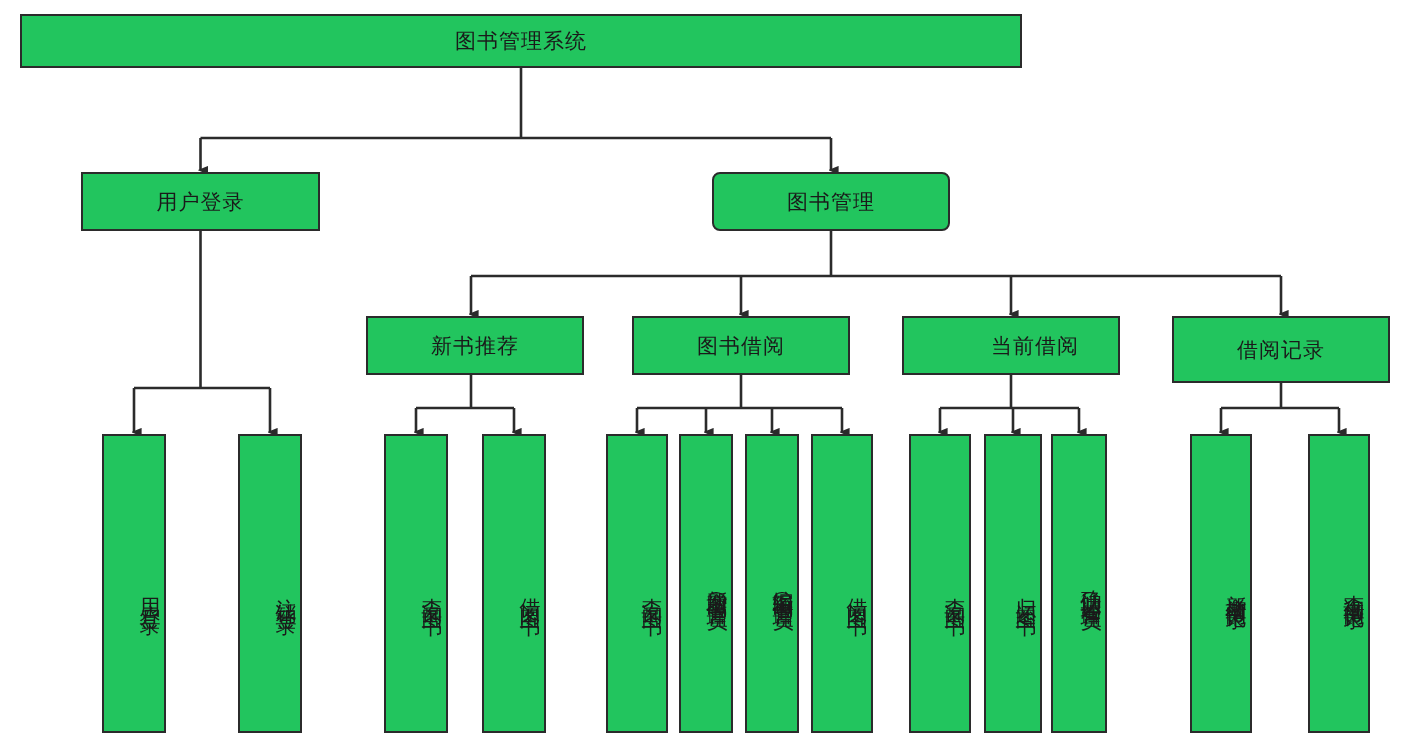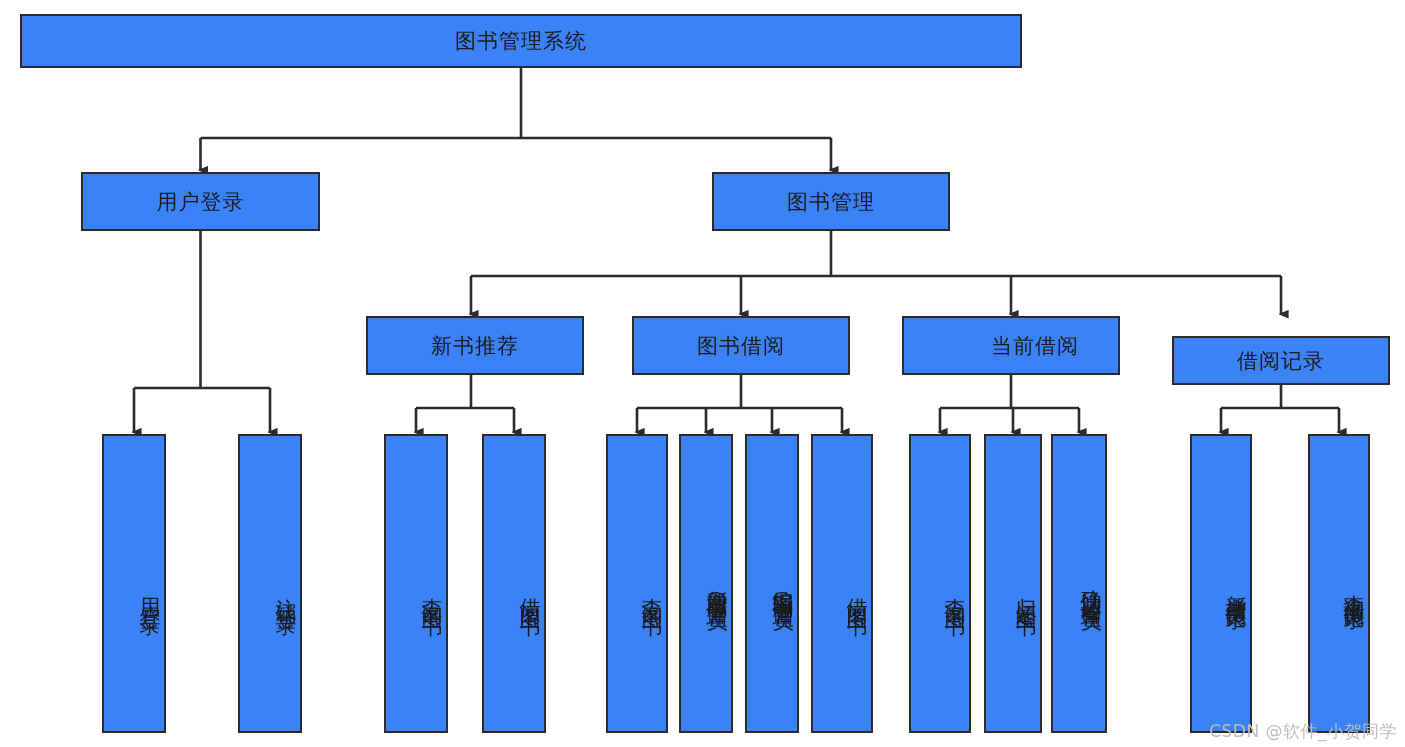--- a/index.html
+++ b/index.html
@@ -22,21 +22,21 @@
     position: absolute;
     left: 0;
     top: 0;
     width: 1405px;
     height: 747px;
     pointer-events: none;
   }
   .node {
     position: absolute;
     box-sizing: border-box;
-    background: #3b82f6;
+    background: #22c55e;
     border: 2.5px solid #2b2b2b;
     display: flex;
     align-items: center;
     justify-content: center;
     color: #1a1a1a;
   }
   .node.h {
     font-size: 21px;
     letter-spacing: 1px;
   }
@@ -115,33 +115,33 @@
       </g>
   </svg>
 
   <div id="nodes-layer">
       <div class="node h" style="left: 20px; top: 14px; width: 1002px; height: 54px;">
         <span class="node-label">图书管理系统</span>
       </div>
       <div class="node h" style="left: 81px; top: 172px; width: 239px; height: 59px;">
         <span class="node-label">用户登录</span>
       </div>
-      <div class="node h" style="left: 712px; top: 172px; width: 238px; height: 59px;">
+      <div class="node h" style="left: 712px; top: 172px; width: 238px; height: 59px; border-radius: 8px;">
         <span class="node-label">图书管理</span>
       </div>
       <div class="node h" style="left: 366px; top: 316px; width: 218px; height: 59px;">
         <span class="node-label">新书推荐</span>
       </div>
       <div class="node h" style="left: 632px; top: 316px; width: 218px; height: 59px; font-family: Liberation Mono, monospace;">
         <span class="node-label">图书借阅</span>
       </div>
       <div class="node h" style="left: 902px; top: 316px; width: 218px; height: 59px; padding-left: 48px;">
         <span class="node-label">当前借阅</span>
       </div>
-      <div class="node h" style="left: 1172px; top: 316px; width: 218px; height: 49px; margin-top: 20px;">
+      <div class="node h" style="left: 1172px; top: 316px; width: 218px; height: 67px;">
         <span class="node-label">借阅记录</span>
       </div>
       <div class="node v" style="left: 102px; top: 434px; width: 64px; height: 299px;">
         <span class="node-label">用户登录</span>
       </div>
       <div class="node v" style="left: 238px; top: 434px; width: 64px; height: 299px;">
         <span class="node-label">注销登录</span>
       </div>
       <div class="node v" style="left: 384px; top: 434px; width: 64px; height: 299px;">
         <span class="node-label">查询图书</span>
@@ -171,14 +171,13 @@
         <span class="node-label">确认归还（管理员）</span>
       </div>
       <div class="node v tall" style="left: 1190px; top: 434px; width: 62px; height: 299px;">
         <span class="node-label">新增借阅记录</span>
       </div>
       <div class="node v tall" style="left: 1308px; top: 434px; width: 62px; height: 299px;">
         <span class="node-label">查询借阅记录</span>
       </div>
     </div>
 
-  <div id="watermark">CSDN @软件_小贺同学</div>
 </div>
 
 </body></html>

